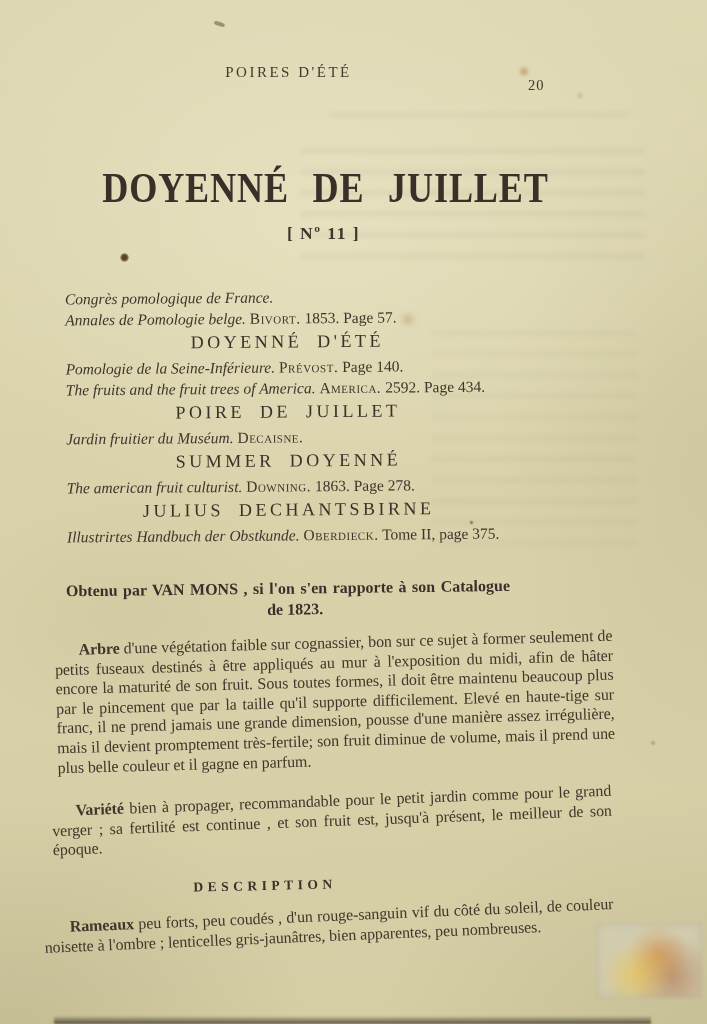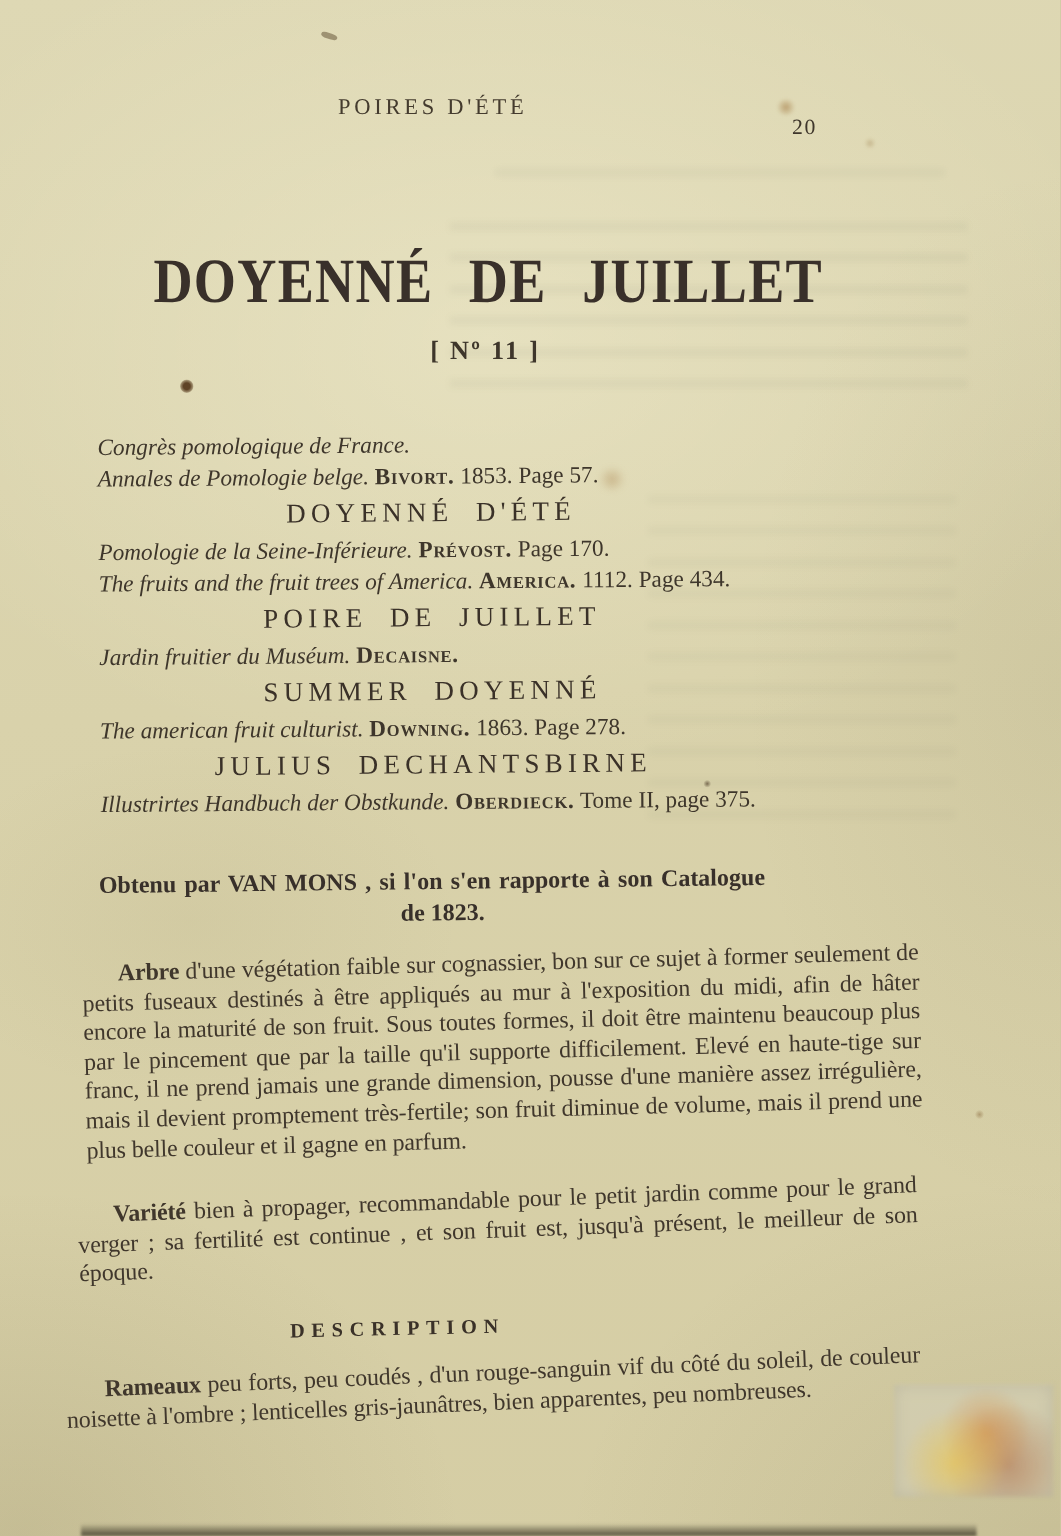--- a/index.html
+++ b/index.html
@@ -19,21 +19,21 @@
     transform:translateX(-65px); font-size:15px; letter-spacing:2.5px; color:#443b2e; }
   .page-number { position:absolute; top:77px; left:528px; font-size:14.5px; letter-spacing:1px; }
   .title { position:absolute; top:164px; left:0; right:0; margin:0; text-align:center;
     font-size:42px; font-weight:bold; letter-spacing:1px; word-spacing:16px;
     transform:translateX(-28px) scaleX(0.86); color:#39302a; }
   .title-number { position:absolute; top:223px; left:0; right:0; text-align:center;
     transform:translateX(-30px); font-size:17.5px; font-weight:bold; letter-spacing:1.5px; }
   .synonymy { position:absolute; top:286px; left:66px; width:548px; transform:rotate(-0.5deg); }
   .ref { margin:0; font-size:15.5px; line-height:21px; white-space:nowrap; }
   .ref .t { font-style:italic; }
-  .ref .sc { font-variant:small-caps; letter-spacing:0.5px;font-weight:bold; }
+  .ref .sc { font-variant:small-caps; letter-spacing:0.5px; }
   .syn-heading { margin:3px 0 4px; font-size:18px; font-weight:normal; text-align:center;
     letter-spacing:3.5px; word-spacing:7px; transform:translateX(-52px); color:#3a3128; }
   .origin { position:absolute; top:577px; left:66px; width:548px; font-weight:bold;
     font-size:16px; line-height:21px; transform:rotate(-0.7deg); color:#38302a; }
   .origin .l1 { white-space:nowrap; word-spacing:1.5px; }
   .origin .l2 { text-align:center; transform:translateX(-45px); }
   .para { position:absolute; margin:0; font-size:16px; line-height:19.6px;
     text-align:justify; text-indent:24px; letter-spacing:-0.1px; color:#40372c; }
   .lead { font-weight:bold; }
   .arbre   { top:633px; left:56px; width:558px; transform:rotate(-1.5deg); }
@@ -85,22 +85,22 @@
   <div class="running-head">POIRES D'ÉTÉ</div>
   <div class="page-number">20</div>
 
   <h1 class="title">DOYENNÉ DE JUILLET</h1>
   <div class="title-number">[ Nº 11 ]</div>
 
   <section class="synonymy">
     <p class="ref"><span class="t">Congrès pomologique de France.</span> <span class="sc"></span> <span></span></p>
     <p class="ref"><span class="t">Annales de Pomologie belge.</span> <span class="sc">Bivort.</span> <span>1853. Page 57.</span></p>
     <h2 class="syn-heading">DOYENNÉ D'ÉTÉ</h2>
-    <p class="ref"><span class="t">Pomologie de la Seine-Inférieure.</span> <span class="sc">Prévost.</span> <span>Page 170.</span></p>
-    <p class="ref"><span class="t">The fruits and the fruit trees of America.</span> <span class="sc">America.</span> <span>1112. Page 434.</span></p>
+    <p class="ref"><span class="t">Pomologie de la Seine-Inférieure.</span> <span class="sc">Prévost.</span> <span>Page 140.</span></p>
+    <p class="ref"><span class="t">The fruits and the fruit trees of America.</span> <span class="sc">America.</span> <span>2592. Page 434.</span></p>
     <h2 class="syn-heading">POIRE DE JUILLET</h2>
     <p class="ref"><span class="t">Jardin fruitier du Muséum.</span> <span class="sc">Decaisne.</span> <span></span></p>
     <h2 class="syn-heading">SUMMER DOYENNÉ</h2>
     <p class="ref"><span class="t">The american fruit culturist.</span> <span class="sc">Downing.</span> <span>1863. Page 278.</span></p>
     <h2 class="syn-heading">JULIUS DECHANTSBIRNE</h2>
     <p class="ref"><span class="t">Illustrirtes Handbuch der Obstkunde.</span> <span class="sc">Oberdieck.</span> <span>Tome II, page 375.</span></p>
   </section>
 
   <div class="origin">
     <div class="l1">Obtenu par VAN MONS , si l'on s'en rapporte à son Catalogue</div>

